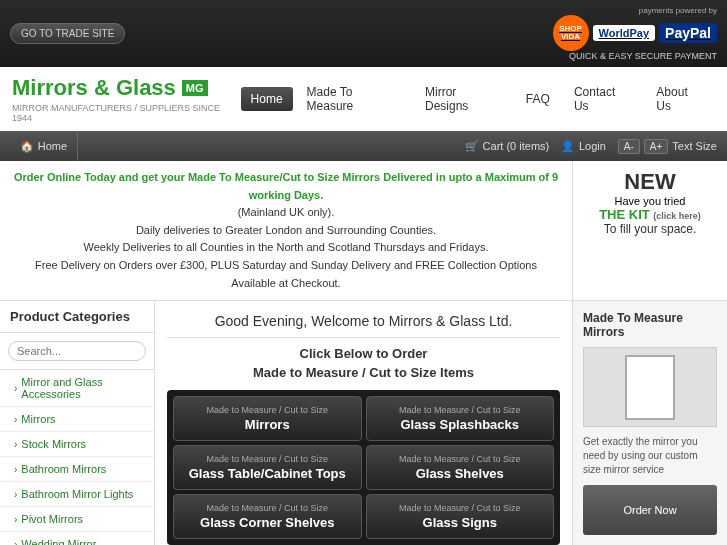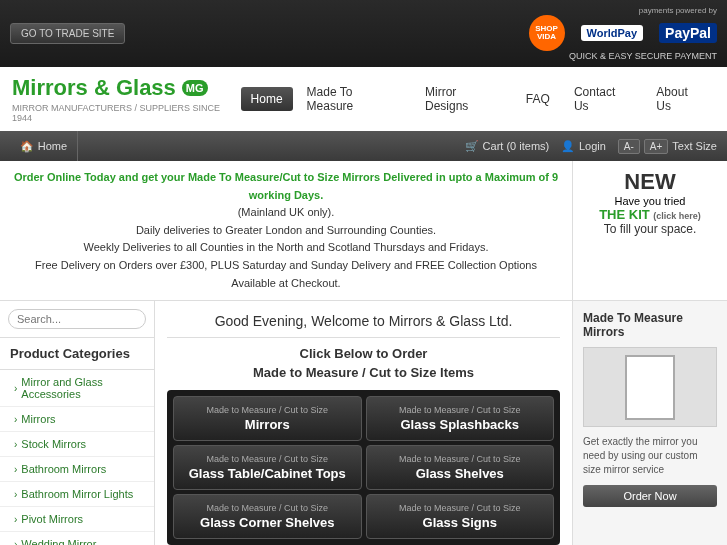--- a/index.html
+++ b/index.html
@@ -10,21 +10,21 @@
       background: linear-gradient(to bottom, #2a2a2a, #1a1a1a);
       padding: 6px 10px;
       display: flex;
       align-items: center;
       justify-content: space-between;
     }
     #trade-btn {
       background: linear-gradient(to bottom, #555, #333);
       color: #ccc;
       border: 1px solid #666;
-      border-radius: 3px;
+      border-radius: 10px;
       padding: 4px 10px;
       font-size: 10px;
       text-transform: uppercase;
       cursor: pointer;
     }
     #payment-area {
       display: flex;
       align-items: center;
       gap: 8px;
     }
@@ -76,21 +76,21 @@
       font-size: 22px;
       font-weight: bold;
       color: #2a9d2a;
     }
     #logo-icon {
       background: #2a9d2a;
       color: white;
       font-size: 11px;
       font-weight: bold;
       padding: 2px 4px;
-      border-radius: 8px;
+      border-radius: 0;
       text-align: right;
     }
     #tagline {
       font-size: 9px;
       color: #888;
       margin-top: 2px;
       text-transform: uppercase;
     }
     #main-nav {
       display: flex;
@@ -339,35 +339,35 @@
       font-size: 10px;
       color: #555;
       margin-bottom: 8px;
       line-height: 1.4;
     }
     #order-now-btn {
       background: linear-gradient(to bottom, #666, #444);
       color: white;
       border: none;
       border-radius: 3px;
-      padding: 5px 12px;
+      padding: 19px 12px;
       font-size: 11px;
       cursor: pointer;
       width: 100%;
     }
   </style>
 </head>
 <body>
 
 <div id="top-bar">
   <button id="trade-btn">GO TO TRADE SITE</button>
   <div id="payment-area">
     <div style="text-align:right;">
       <div style="font-size:8px;color:#aaa;">payments powered by</div>
-      <div style="display:flex;gap:16px;align-items:center;">
+      <div style="display:flex;gap:4px;align-items:center;text-decoration:underline;">
         <div id="shopvida-badge">
           <span style="font-size:8px;font-weight:bold;color:white;line-height:1;">SHOP<br>VIDA</span>
         </div>
         <div id="worldpay-badge">WorldPay</div>
         <div id="paypal-badge">PayPal</div>
       </div>
       <div style="font-size:9px;color:#ccc;text-align:right;">QUICK &amp; EASY SECURE PAYMENT</div>
     </div>
   </div>
 </div>
@@ -429,24 +429,24 @@
       <span>THE KIT</span>
       <span class="click-here">(click here)</span>
     </div>
     <div class="fill-text">To fill your space.</div>
   </div>
 </div>
 
 <div id="main-content">
 
   <div id="sidebar">
+    <div id="product-categories-title">Product Categories</div>
     <div id="search-box">
       <input id="search-input" type="text" placeholder="Search..." style="">
     </div>
-    <div id="product-categories-title">Product Categories</div>
     <div class="sidebar-cat">
       <span class="arrow">›</span>
       <span>Mirror and Glass Accessories</span>
     </div>
     <div class="sidebar-cat">
       <span class="arrow">›</span>
       <span>Mirrors</span>
     </div>
     <div class="sidebar-cat">
       <span class="arrow">›</span>

